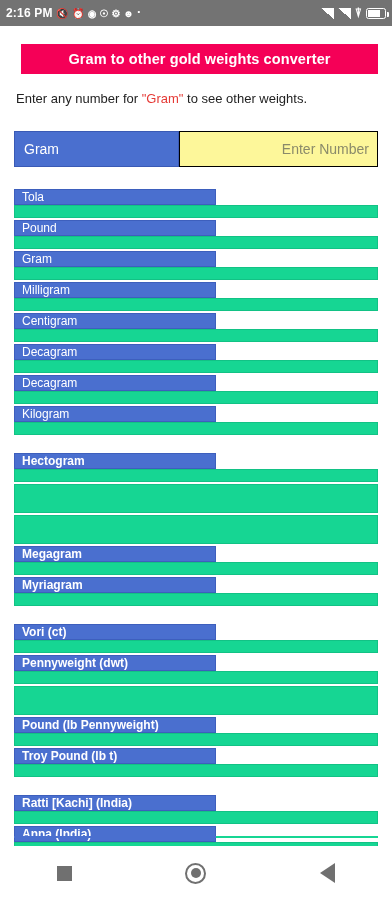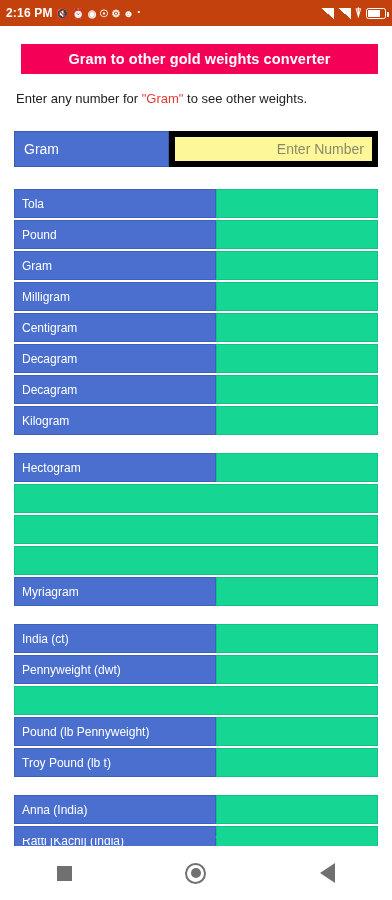--- a/index.html
+++ b/index.html
@@ -5,21 +5,21 @@
   * { box-sizing: border-box; margin: 0; padding: 0; }
   html, body {
     width: 392px; height: 900px;
     background: #ffffff;
     font-family: "Liberation Sans", sans-serif;
     overflow: hidden;
   }
   
   .statusbar {
     height: 26px;
-    background: #c2410c;
+    background: #737373;
     color: #ffffff;
     display: flex;
     align-items: center;
     padding: 0 6px;
     font-size: 11.5px;
     font-weight: bold;
   }
   .status-left { display: flex; align-items: center; gap: 4px; }
   .status-time { font-size: 12px; font-weight: bold; letter-spacing: 0.2px; }
   .status-icons-left { display: flex; align-items: center; gap: 3px; font-size: 10px; }
@@ -79,36 +79,37 @@
     color: #ffffff;
     font-size: 14px;
     display: flex;
     align-items: center;
     padding-left: 9px;
     border: 1px solid #3a5ab5;
   }
   .input-field {
     flex: 1;
     background: #fdf79a;
-    border: 6px solid #000000;
+    border: 1px solid #000000;
     color: #000000;
     font-size: 14px;
     text-align: right;
     padding: 0 8px;
     font-family: "Liberation Sans", sans-serif;
   }
   .input-field::placeholder { color: #8a8a6a; }
 
   
   .group { margin-top: 22px; }
-  .group + .group { margin-top: 18px; }
+  .group + .group { margin-top: 18px; font-weight: bold; }
   .row {
     display: flex;
     height: 29px;
     margin-bottom: 2px;
+    flex-direction: column;
   }
   .row .name {
     width: 202px;
     background: #4a6fcf;
     color: #ffffff;
     font-size: 12px;
     display: flex;
     align-items: center;
     padding-left: 7px;
     border: 1px solid #3d5fbd;
@@ -234,31 +235,32 @@
       <div class="name">Hectogram</div>
       <div class="val"></div>
     </div>
     <div class="row">
       <div class="val"></div>
     </div>
     <div class="row">
       <div class="val"></div>
     </div>
     <div class="row">
+      <div class="name">Megagram</div>
       <div class="val"></div>
     </div>
     <div class="row">
       <div class="name">Myriagram</div>
       <div class="val"></div>
     </div>
   </div>
 
   <div class="group">
     <div class="row">
-      <div class="name">India (ct)</div>
+      <div class="name">Vori (ct)</div>
       <div class="val"></div>
     </div>
     <div class="row">
       <div class="name">Pennyweight (dwt)</div>
       <div class="val"></div>
     </div>
     <div class="row">
       <div class="val"></div>
     </div>
     <div class="row">
@@ -266,25 +268,25 @@
       <div class="val"></div>
     </div>
     <div class="row">
       <div class="name">Troy Pound (lb t)</div>
       <div class="val"></div>
     </div>
   </div>
 
   <div class="group">
     <div class="row">
+      <div class="name">Ratti [Kachi] (India)</div>
+      <div class="val"></div>
+    </div>
+    <div class="row">
       <div class="name">Anna (India)</div>
-      <div class="val"></div>
-    </div>
-    <div class="row">
-      <div class="name">Ratti [Kachi] (India)</div>
       <div class="val"></div>
     </div>
     <div class="row">
       <div class="name">Point (India)</div>
       <div class="val"></div>
     </div>
   </div>
 
 </div>
 

